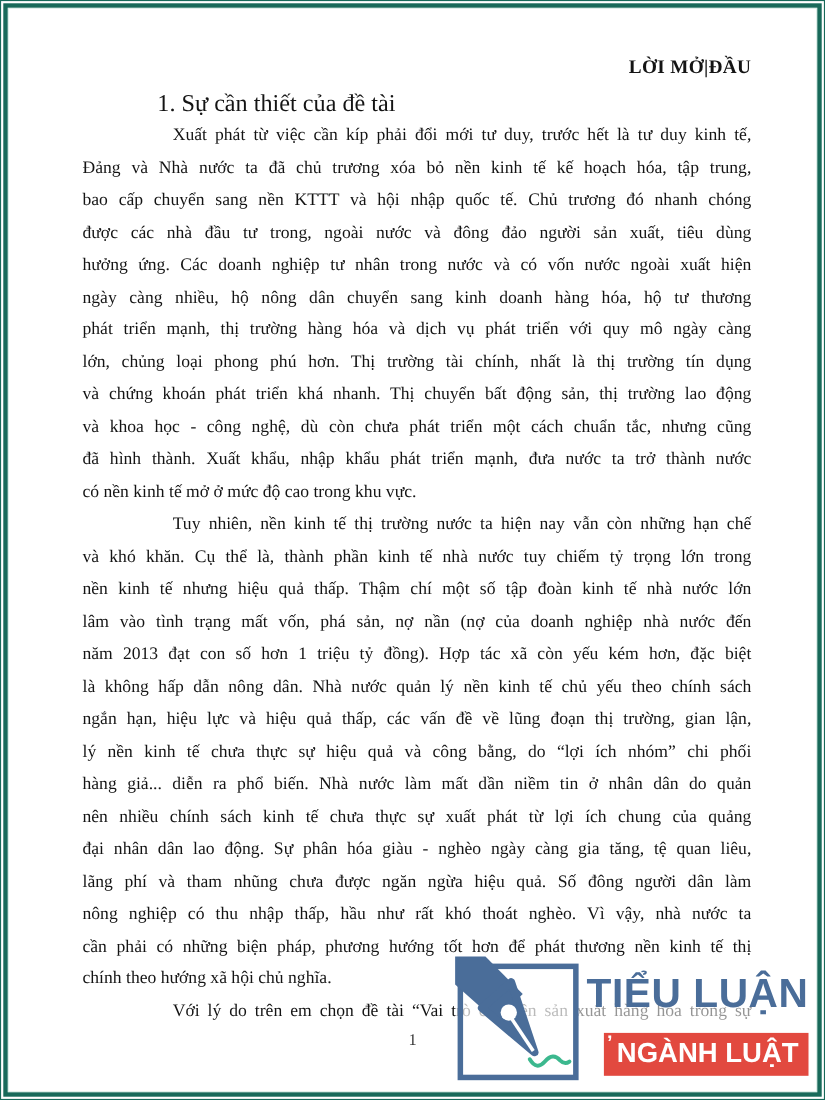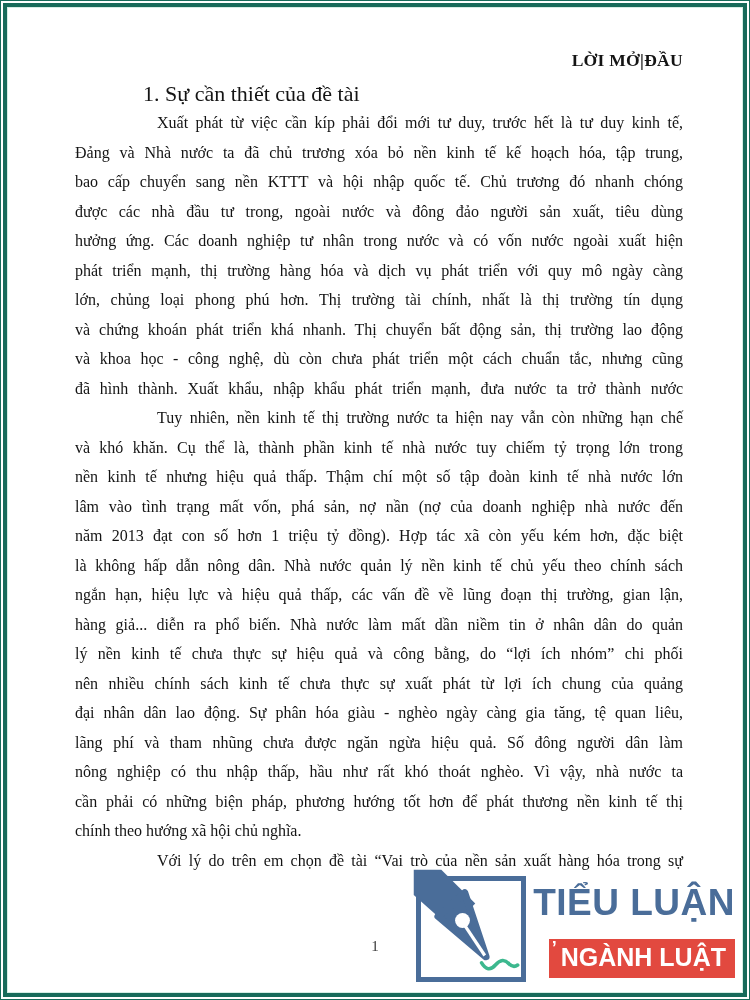--- a/index.html
+++ b/index.html
@@ -128,36 +128,38 @@
   <div class="content">
     <h1 class="doc-title">LỜI MỞ|ĐẦU</h1>
     <h2 class="section-heading">1. Sự cần thiết của đề tài</h2>
     <div id="body-text">
         <div class="paragraph">
           <div class="line first">Xuất phát từ việc cần kíp phải đổi mới tư duy, trước hết là tư duy kinh tế,</div>
           <div class="line">Đảng và Nhà nước ta đã chủ trương xóa bỏ nền kinh tế kế hoạch hóa, tập trung,</div>
           <div class="line">bao cấp chuyển sang nền KTTT và hội nhập quốc tế. Chủ trương đó nhanh chóng</div>
           <div class="line">được các nhà đầu tư trong, ngoài nước và đông đảo người sản xuất, tiêu dùng</div>
           <div class="line">hưởng ứng. Các doanh nghiệp tư nhân trong nước và có vốn nước ngoài xuất hiện</div>
+          <div class="line">ngày càng nhiều, hộ nông dân chuyển sang kinh doanh hàng hóa, hộ tư thương</div>
           <div class="line">phát triển mạnh, thị trường hàng hóa và dịch vụ phát triển với quy mô ngày càng</div>
           <div class="line">lớn, chủng loại phong phú hơn. Thị trường tài chính, nhất là thị trường tín dụng</div>
           <div class="line">và chứng khoán phát triển khá nhanh. Thị chuyển bất động sản, thị trường lao động</div>
           <div class="line">và khoa học - công nghệ, dù còn chưa phát triển một cách chuẩn tắc, nhưng cũng</div>
           <div class="line">đã hình thành. Xuất khẩu, nhập khẩu phát triển mạnh, đưa nước ta trở thành nước</div>
+          <div class="line para-end">có nền kinh tế mở ở mức độ cao trong khu vực.</div>
         </div>
         <div class="paragraph">
           <div class="line first">Tuy nhiên, nền kinh tế thị trường nước ta hiện nay vẫn còn những hạn chế</div>
           <div class="line">và khó khăn. Cụ thể là, thành phần kinh tế nhà nước tuy chiếm tỷ trọng lớn trong</div>
           <div class="line">nền kinh tế nhưng hiệu quả thấp. Thậm chí một số tập đoàn kinh tế nhà nước lớn</div>
           <div class="line">lâm vào tình trạng mất vốn, phá sản, nợ nần (nợ của doanh nghiệp nhà nước đến</div>
           <div class="line">năm 2013 đạt con số hơn 1 triệu tỷ đồng). Hợp tác xã còn yếu kém hơn, đặc biệt</div>
           <div class="line">là không hấp dẫn nông dân. Nhà nước quản lý nền kinh tế chủ yếu theo chính sách</div>
           <div class="line">ngắn hạn, hiệu lực và hiệu quả thấp, các vấn đề về lũng đoạn thị trường, gian lận,</div>
+          <div class="line">lý nền kinh tế chưa thực sự hiệu quả và công bằng, do “lợi ích nhóm” chi phối</div>
           <div class="line">hàng giả... diễn ra phổ biến. Nhà nước làm mất dần niềm tin ở nhân dân do quản</div>
-          <div class="line">lý nền kinh tế chưa thực sự hiệu quả và công bằng, do “lợi ích nhóm” chi phối</div>
           <div class="line">nên nhiều chính sách kinh tế chưa thực sự xuất phát từ lợi ích chung của quảng</div>
           <div class="line">đại nhân dân lao động. Sự phân hóa giàu - nghèo ngày càng gia tăng, tệ quan liêu,</div>
           <div class="line">lãng phí và tham nhũng chưa được ngăn ngừa hiệu quả. Số đông người dân làm</div>
           <div class="line">nông nghiệp có thu nhập thấp, hầu như rất khó thoát nghèo. Vì vậy, nhà nước ta</div>
           <div class="line">cần phải có những biện pháp, phương hướng tốt hơn để phát thương nền kinh tế thị</div>
           <div class="line para-end">chính theo hướng xã hội chủ nghĩa.</div>
         </div>
         <div class="paragraph">
           <div class="line first">Với lý do trên em chọn đề tài “Vai trò của nền sản xuất hàng hóa trong sự</div>
         </div>

